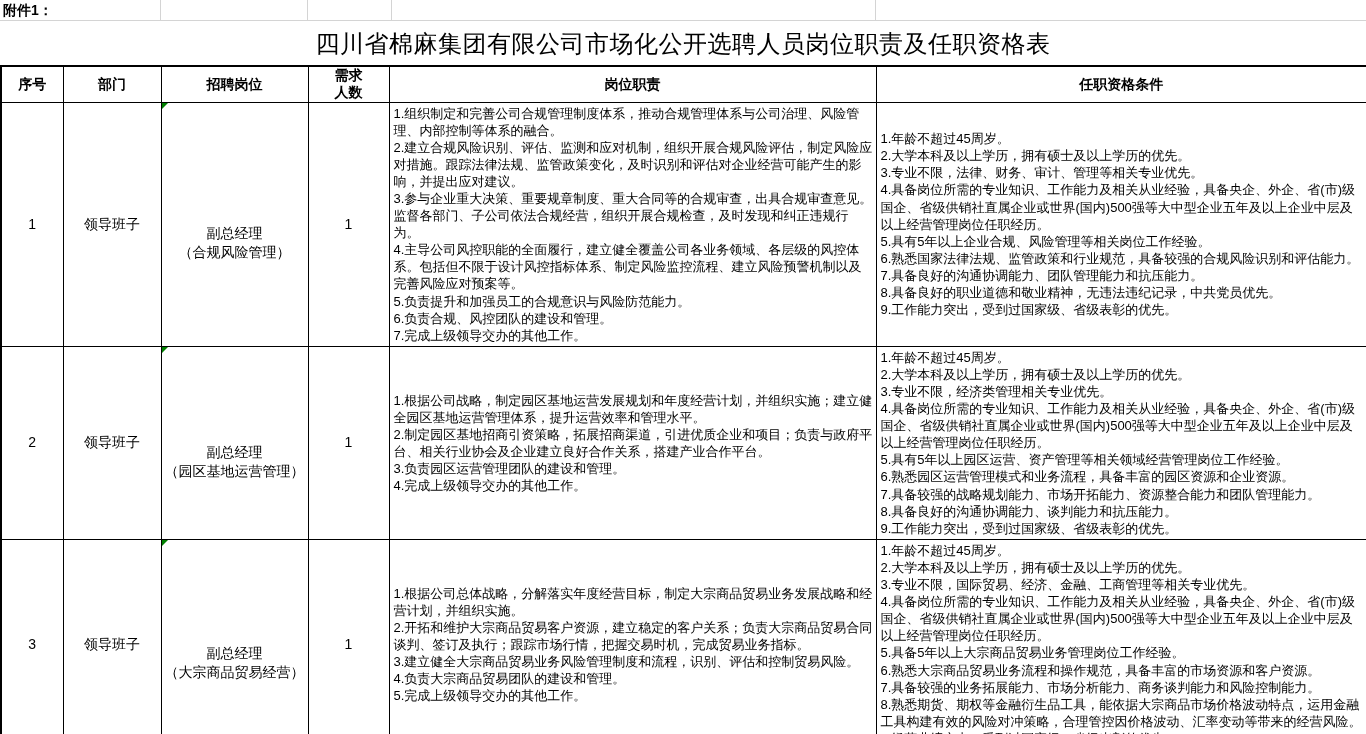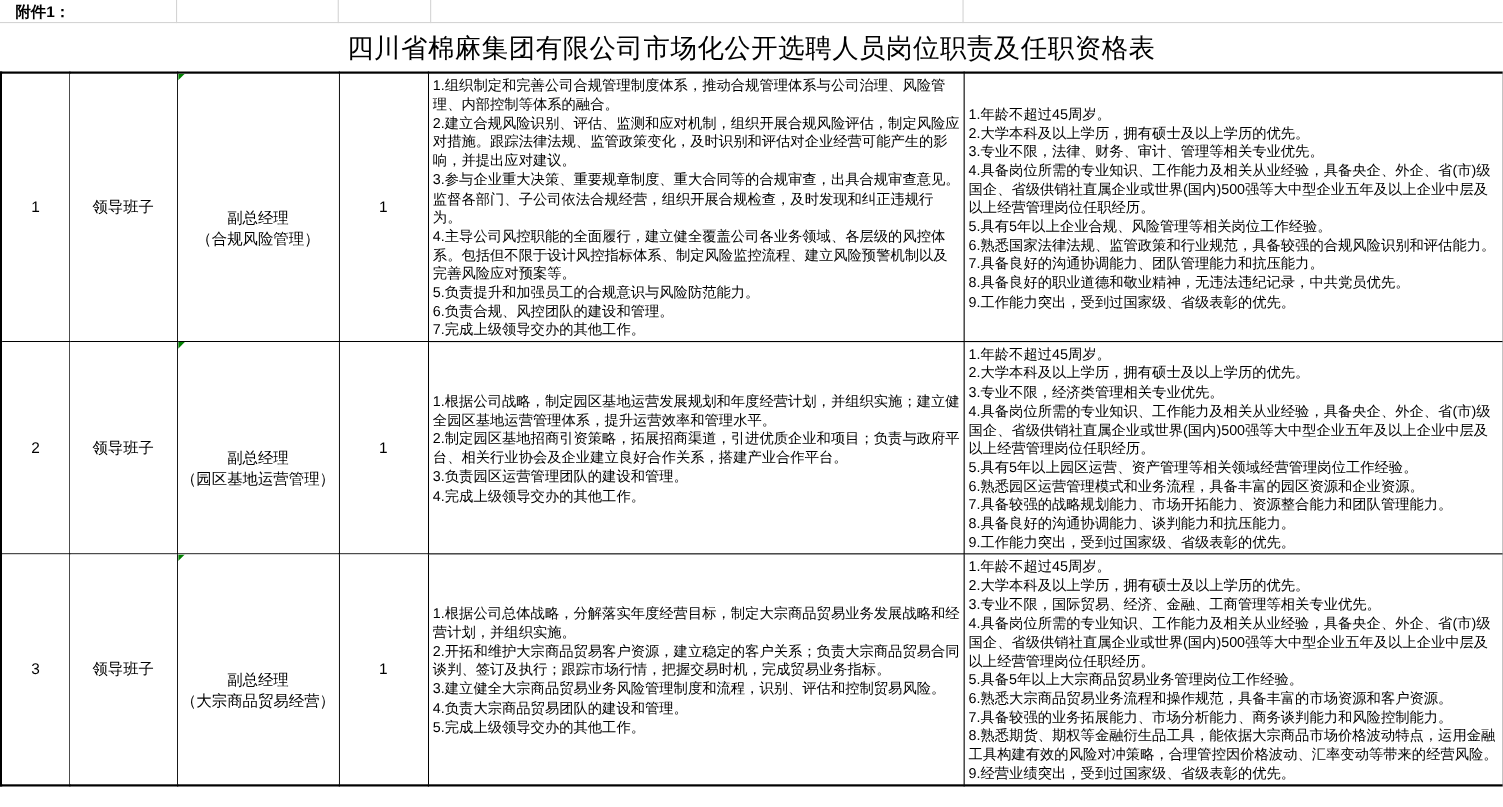--- a/index.html
+++ b/index.html
@@ -14,21 +14,21 @@
   
   .topstrip {
     position: absolute; left: 0; top: 0; width: 1366px; height: 21px;
     border-bottom: 1px solid #d4d4d4;
     background: #fff;
   }
   .topstrip .gridv {
     position: absolute; top: 0; width: 1px; height: 21px; background: #d4d4d4;
   }
   .attachment {
-    position: absolute; left: 14px; top: 1px;
+    position: absolute; left: 3px; top: 1px;
     font-size: 14px; font-weight: bold; line-height: 19px;
     white-space: nowrap;
   }
   
   .titlebar {
     position: absolute; left: 0; top: 22px; width: 1366px; height: 43px;
     display: flex; align-items: center; justify-content: center;
   }
   .titlebar .title {
     font-size: 24px; font-weight: normal; letter-spacing: 0.5px;
@@ -86,20 +86,29 @@
 <table class="sheet">
   <colgroup>
     <col style="width:62px">
     <col style="width:98px">
     <col style="width:147px">
     <col style="width:81px">
     <col style="width:487px">
     <col style="width:491px">
   </colgroup>
   <tbody>
+      <tr style="height:36px">
+    <th class="hcell">序号</th>
+    <th class="hcell">部门</th>
+    <th class="hcell">招聘岗位</th>
+    <th class="hcell">需求
+人数</th>
+    <th class="hcell">岗位职责</th>
+    <th class="hcell">任职资格条件</th>
+  </tr>
 
   <tr style="height:237px">
     <td class="ccell">1</td>
     <td class="ccell">领导班子</td>
     <td class="ccell">
       <span class="green-tri"></span>
       <span>副总经理
 （合规风险管理）</span>
     </td>
     <td class="ccell">1</td>

